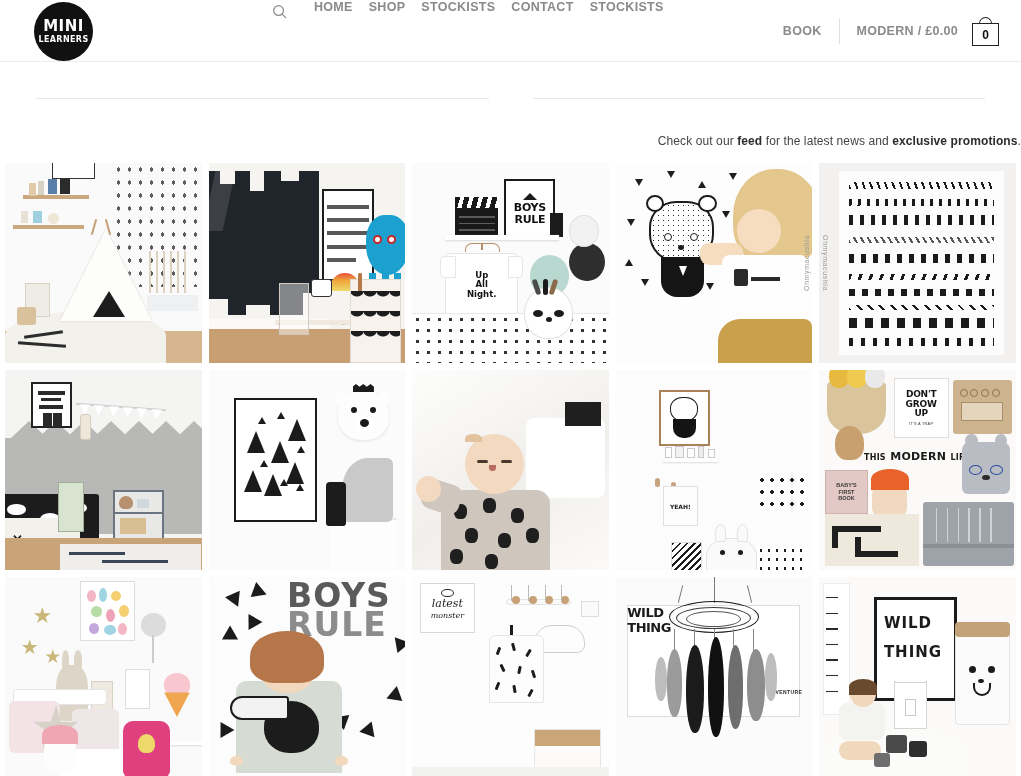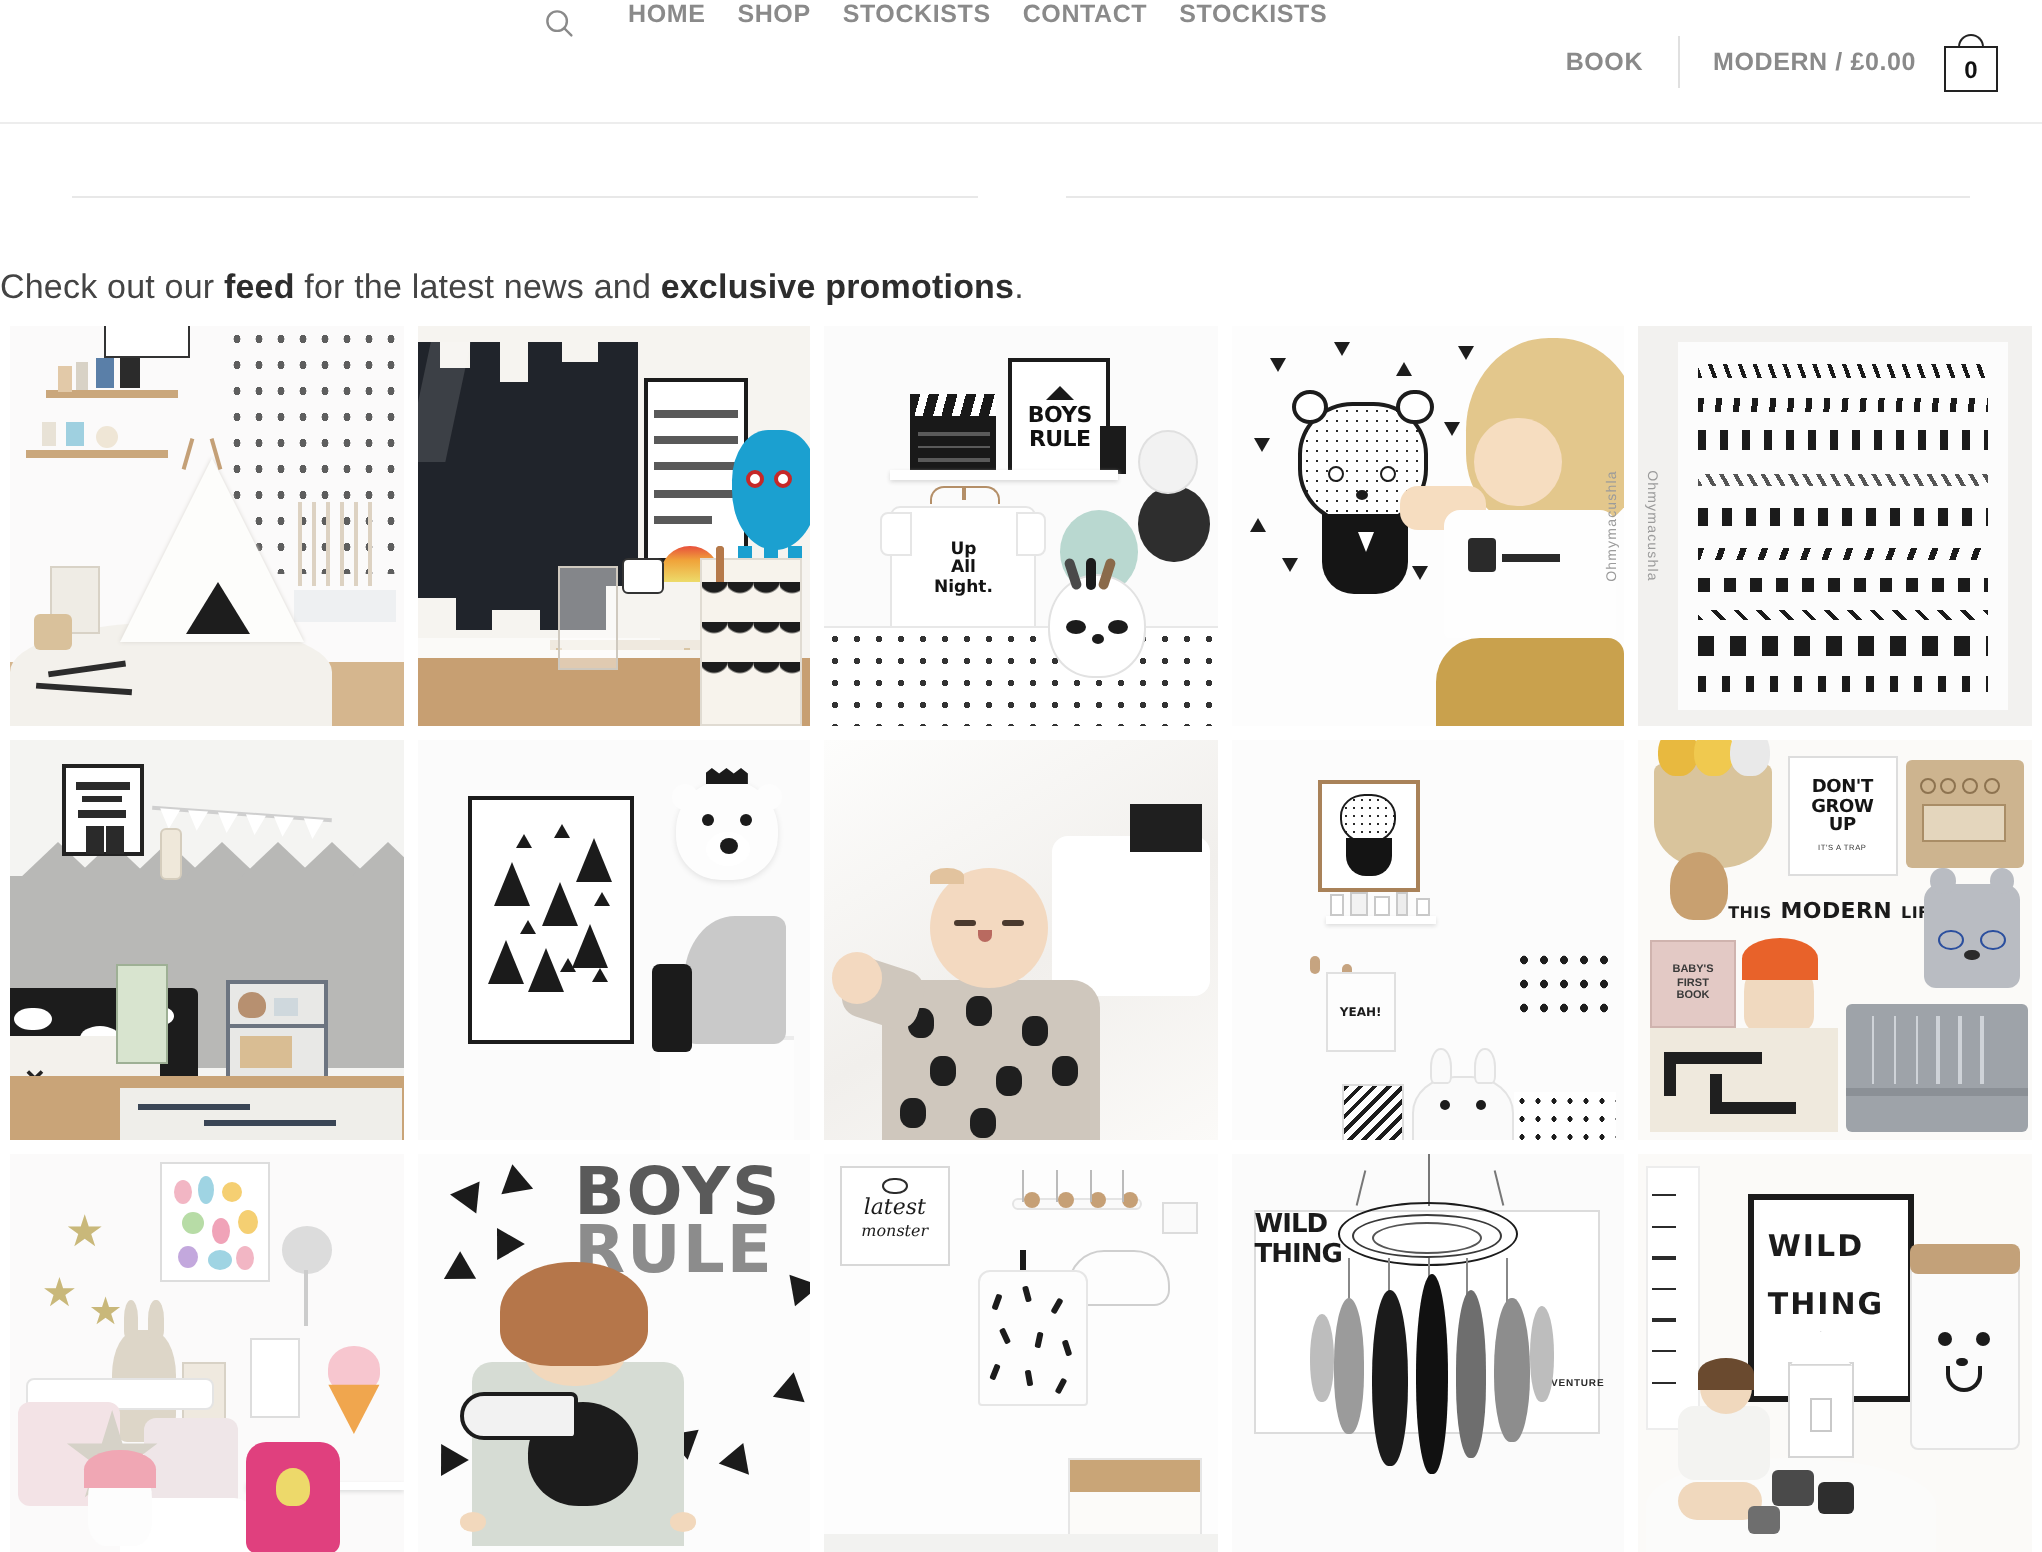--- a/index.html
+++ b/index.html
@@ -158,22 +158,22 @@
   .page-title {
     font-size: 16.5px;
     font-weight: 700;
     color: #1a1a1a;
     letter-spacing: 0.6px;
     white-space: nowrap;
     font-family: "Liberation Sans", sans-serif;
   }
   .subtitle {
     width: 1021px;
-    text-align: left;
-    font-size: 17px;
+    text-align: right;
+    font-size: 12px;
     color: #444444;
     margin-top: 16px;
     letter-spacing: 0.1px;
   }
   .subtitle b { font-weight: 700; color: #2d2d2d; }
 
   
   .grid {
     position: absolute;
     left: 5px; top: 163px;
@@ -508,20 +508,24 @@
   .t15 .k2body { position:absolute; left:8%; top:30%; width:78%; height:52%; background:#f3f3f1; border-radius:8px; }
   .t15 .k2leg { position:absolute; bottom:-10%; left:8%; width:70%; height:26%; background:#f0d8bd; border-radius:10px; }
   .t15 .furrug { left:2%; bottom:0; width:74%; height:24%; background:#fbfbfa; border-radius:50% 50% 0 0; }
   .t15 .animal { position:absolute; background:#4a4a4a; border-radius:3px; }
 </style>
 </head>
 <body>
 
 <div class="header">
 
+  <div class="logo">
+    <span class="logo-mini">MINI</span>
+    <span class="logo-learners">LEARNERS</span>
+  </div>
 
   <nav class="mainnav">
     <span class="search-btn">
       <svg width="15" height="15" viewBox="0 0 16 16" aria-hidden="true">
         <circle cx="7" cy="7" r="5.2" fill="none" stroke="#8a8a8a" stroke-width="1.3"></circle>
         <line x1="10.8" y1="10.8" x2="14.6" y2="14.6" stroke="#8a8a8a" stroke-width="1.3" stroke-linecap="round"></line>
       </svg>
     </span>
     <a class="nav-link" href="#">HOME</a>
     <a class="nav-link" href="#">SHOP</a>

